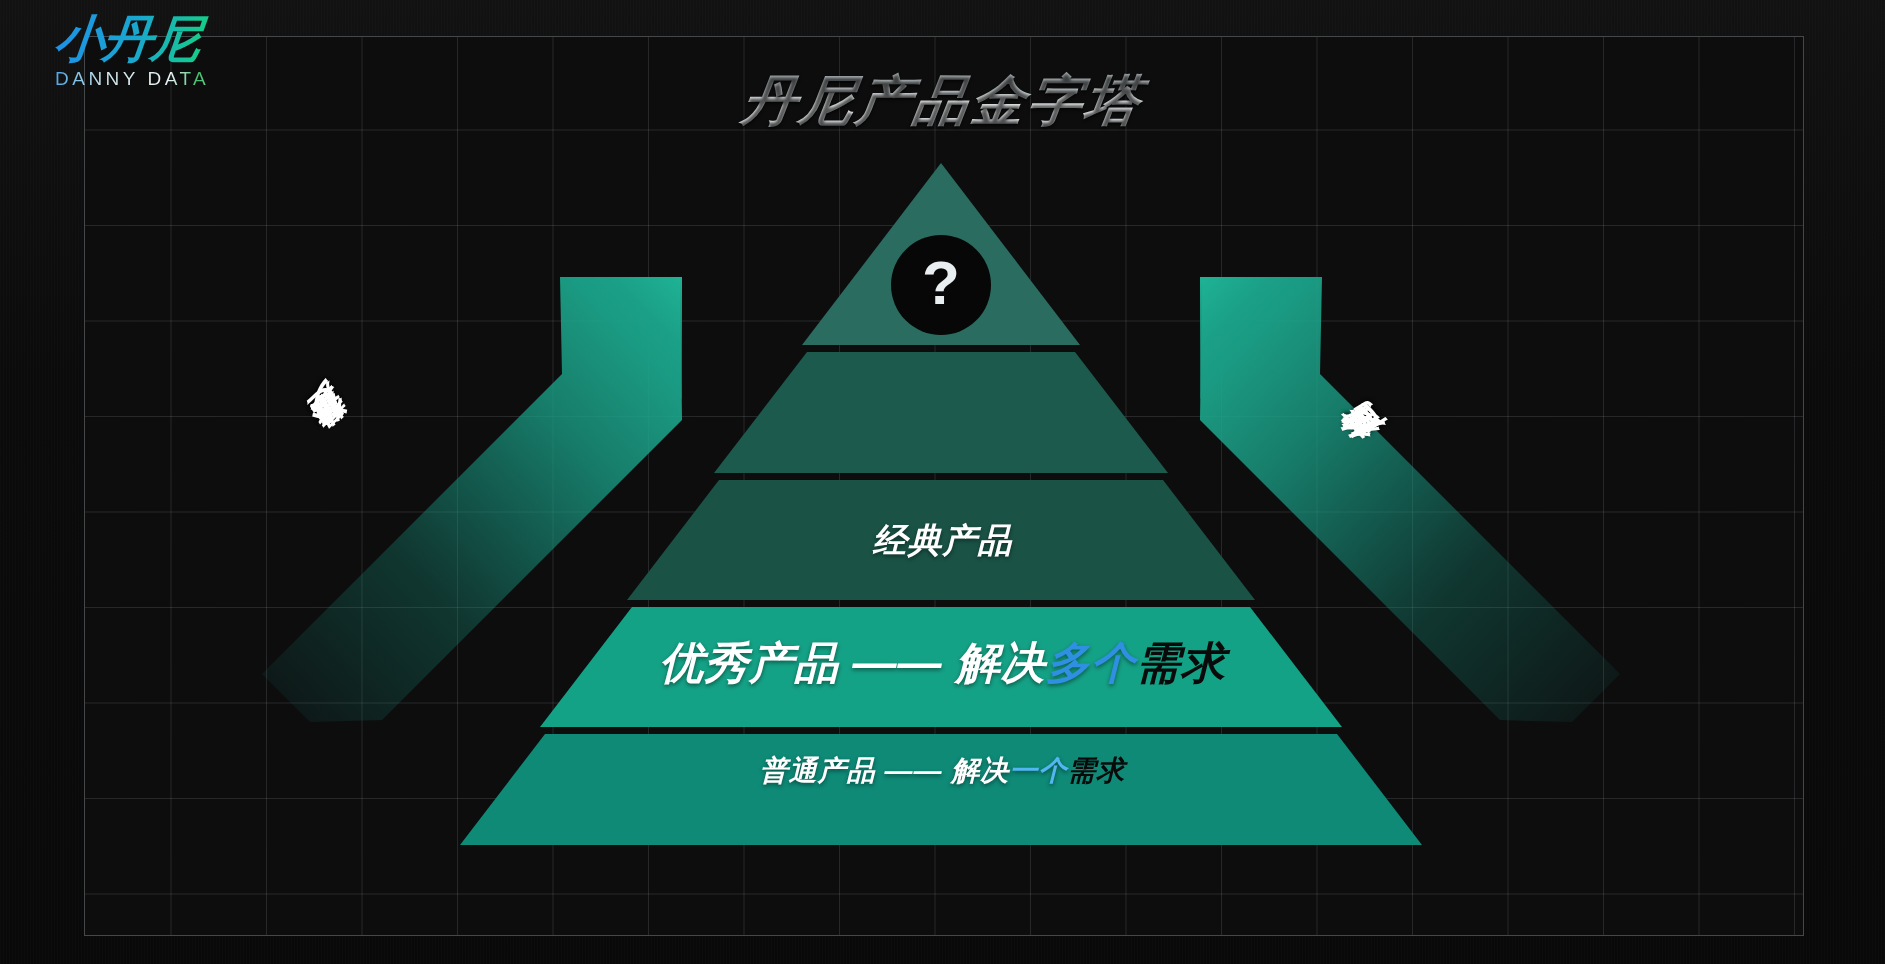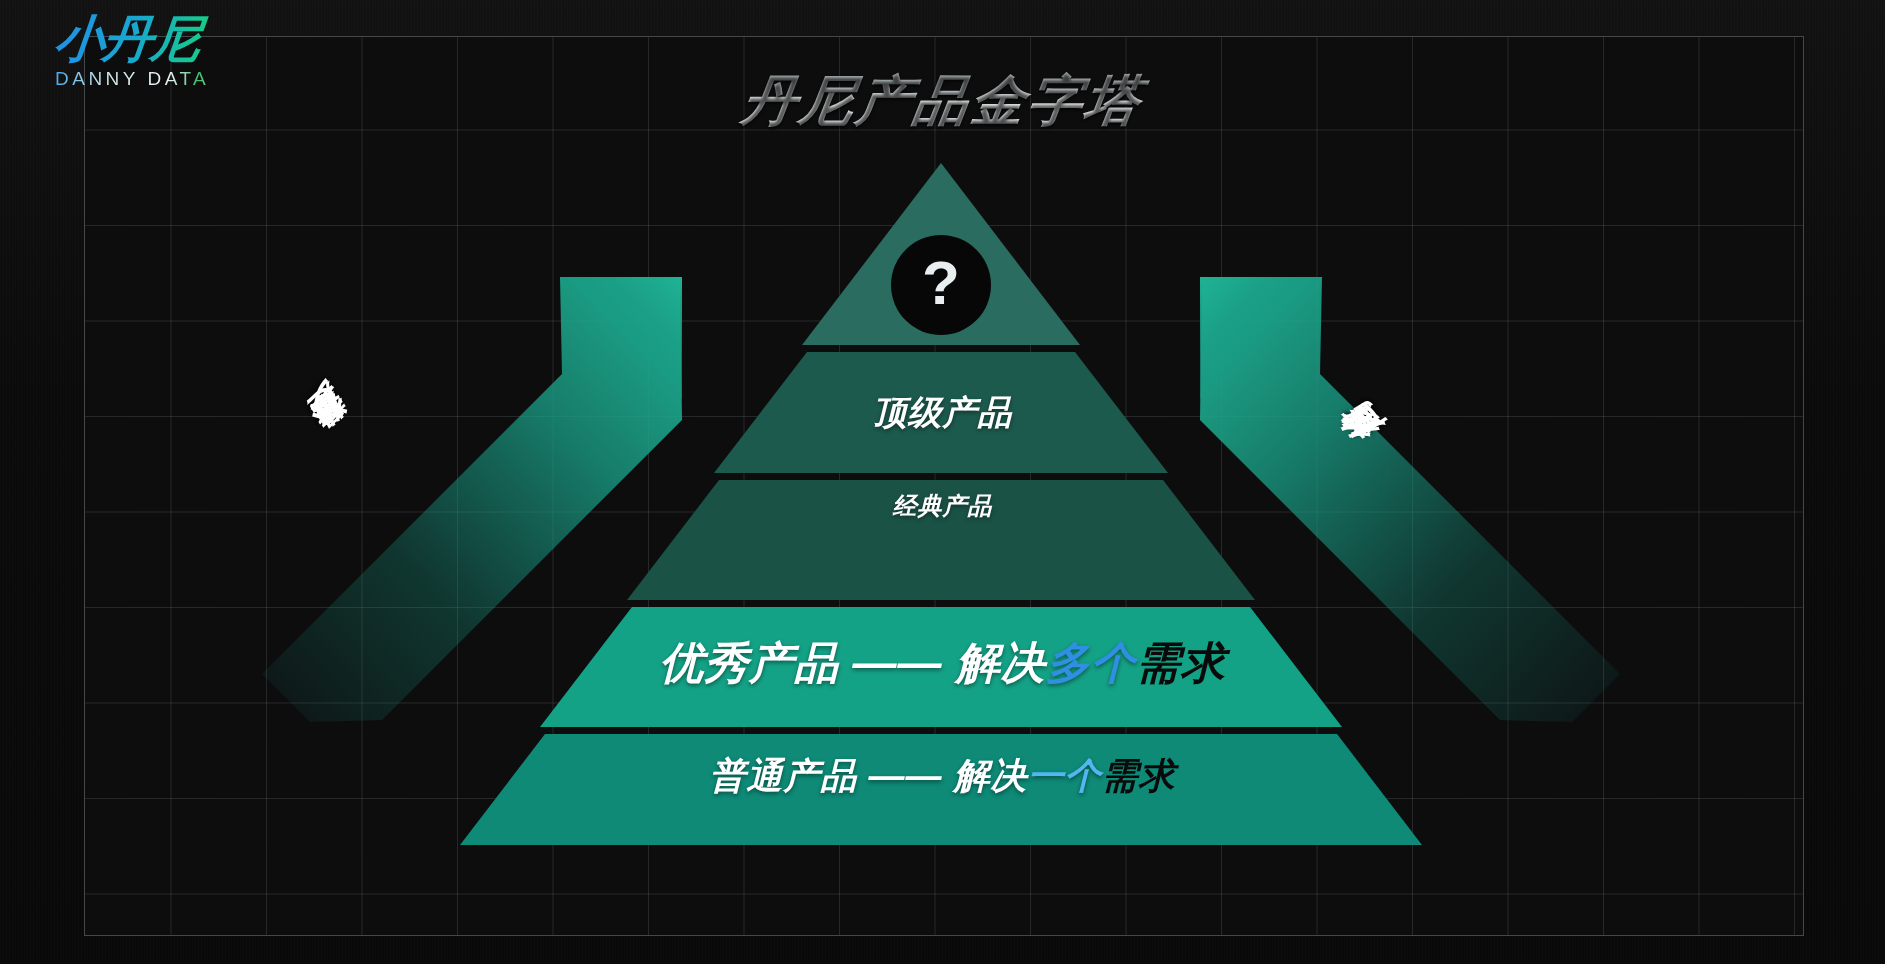--- a/index.html
+++ b/index.html
@@ -135,23 +135,23 @@
     white-space: nowrap;
     z-index: 22;
     text-shadow: 0 2px 4px rgba(0,0,0,0.45);
     pointer-events: none;
   }
   .tier-label .hl-blue { color: #2f8fe0; }
   .tier-label .hl-lblue { color: #52b6f0; }
   .tier-label .hl-dark { color: #0a0a0a; text-shadow: none; }
 
   #label-tier2 { top: 390px; font-size: 34px; }
-  #label-tier3 { top: 490px; font-size: 24px; }
+  #label-tier3 { top: 518px; font-size: 34px; }
   #label-tier4 { top: 634px; font-size: 44px; }
-  #label-tier5 { top: 752px; font-size: 36px; }
+  #label-tier5 { top: 752px; font-size: 28px; }
 
   
   #qmark {
     position: absolute;
     left: 891px;
     top: 235px;
     width: 100px;
     height: 100px;
     border-radius: 50%;
     background: #070707;
@@ -269,21 +269,20 @@
 
     <polygon fill="#14a286" points="632,607 1250,607 1342,727 540,727"></polygon>
 
     <polygon fill="#0e8a77" points="545,734 1337,734 1422,845 460,845"></polygon>
   </svg>
 
   <div id="qmark">
     <span>?</span>
   </div>
 
-  <div class="tier-label" id="label-tier2">顶级产品</div>
 
   <div class="tier-label" id="label-tier3">经典产品</div>
 
   <div class="tier-label" id="label-tier4">
     <span>优秀产品 —— 解决</span><span class="hl-blue">多个</span><span class="hl-dark">需求</span>
   </div>
 
   <div class="tier-label" id="label-tier5">
     <span>普通产品 —— 解决</span><span class="hl-lblue">一个</span><span class="hl-dark">需求</span>
   </div>

